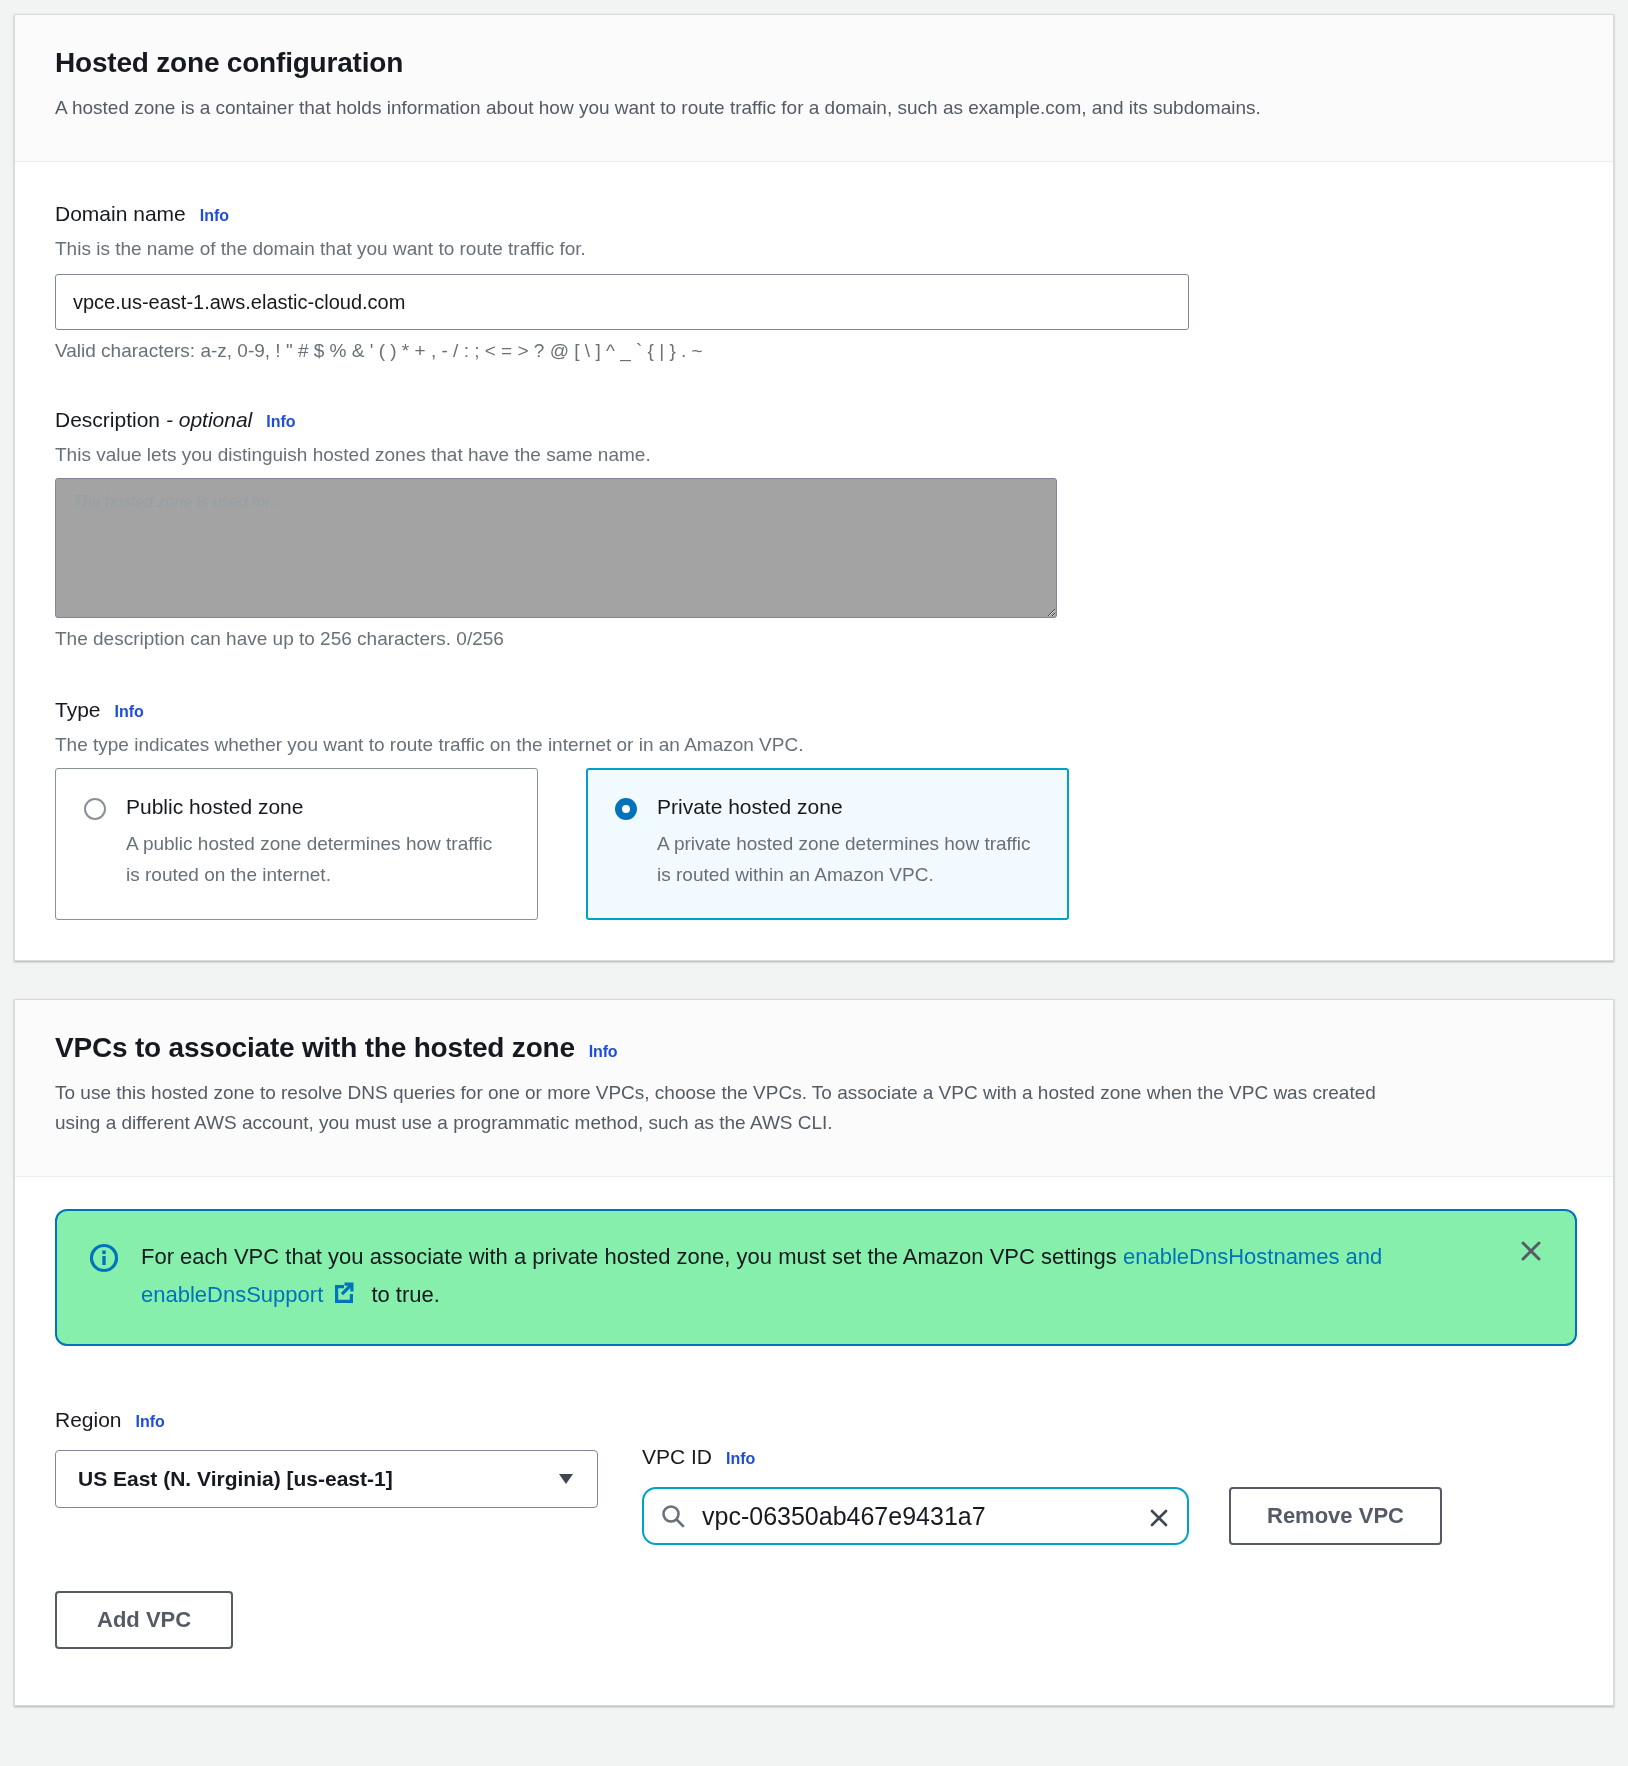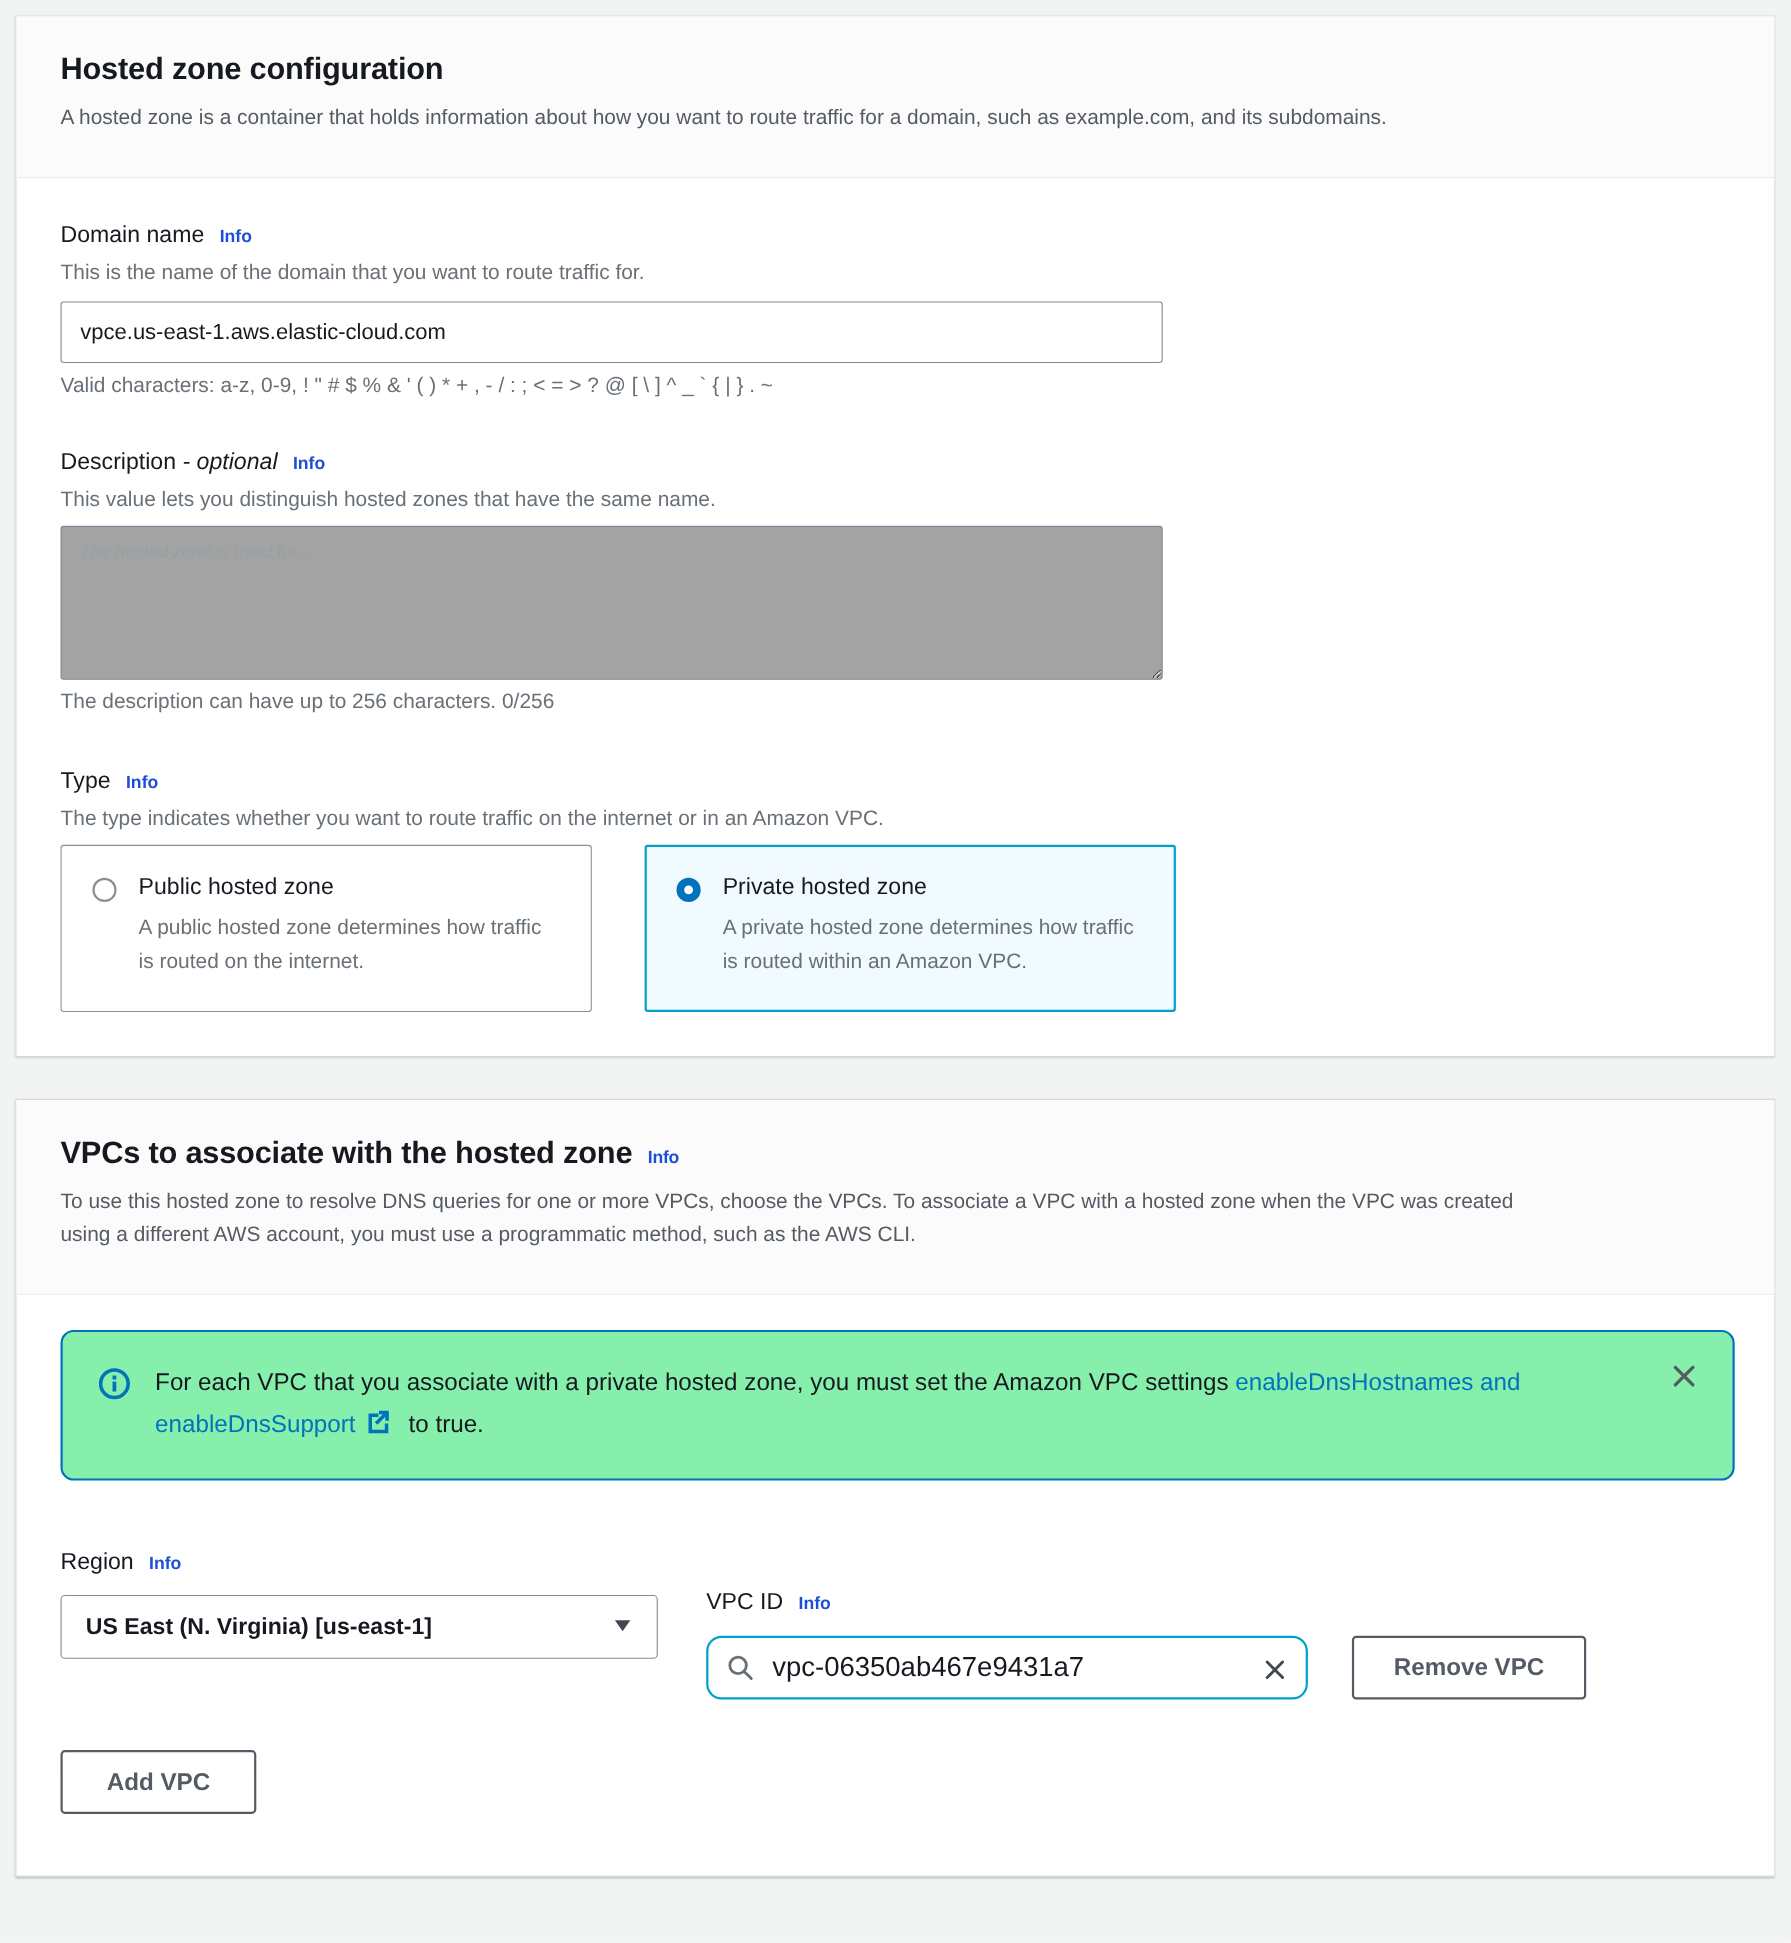--- a/index.html
+++ b/index.html
@@ -29,21 +29,21 @@
 
   .info-link { color: #1d4ed8; font-size: 16px; font-weight: bold; margin-left: 14px; cursor: pointer; }
   .field-label { font-size: 21px; color: #16191f; }
   .field-label .opt { font-style: italic; }
   .field-help { margin-top: 12px; font-size: 19px; color: #687078; }
   .field-constraint { margin-top: 10px; font-size: 19px; color: #687078; }
 
   .text-input {
     display: block;
     margin-top: 14px;
-    width: 1002px; height: 56px;
+    width: 1134px; height: 56px;
     padding: 0 17px;
     font-family: "Liberation Sans", sans-serif;
     font-size: 20px; color: #16191f;
     border: 1px solid #7d8998; border-radius: 3px;
     background: #fff;
     outline: none;
   }
   .textarea-input {
     display: block;
     margin-top: 12px;

